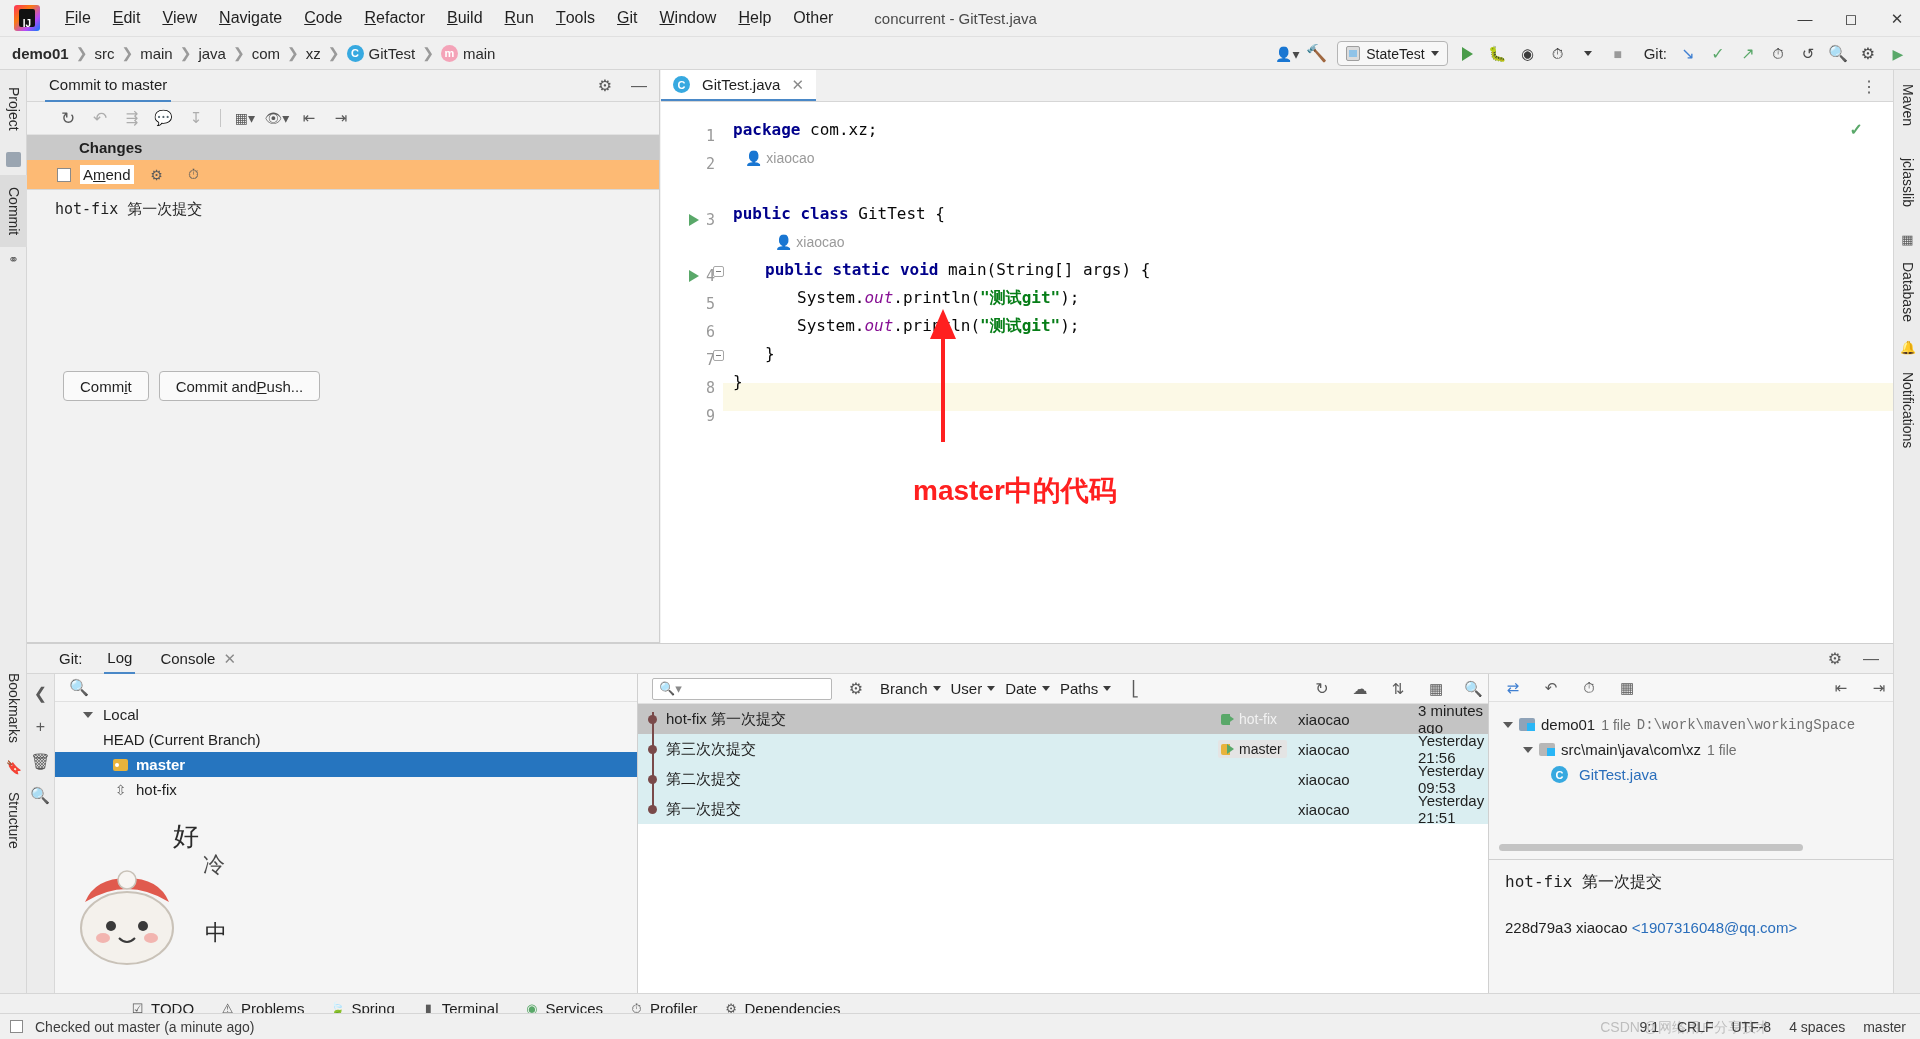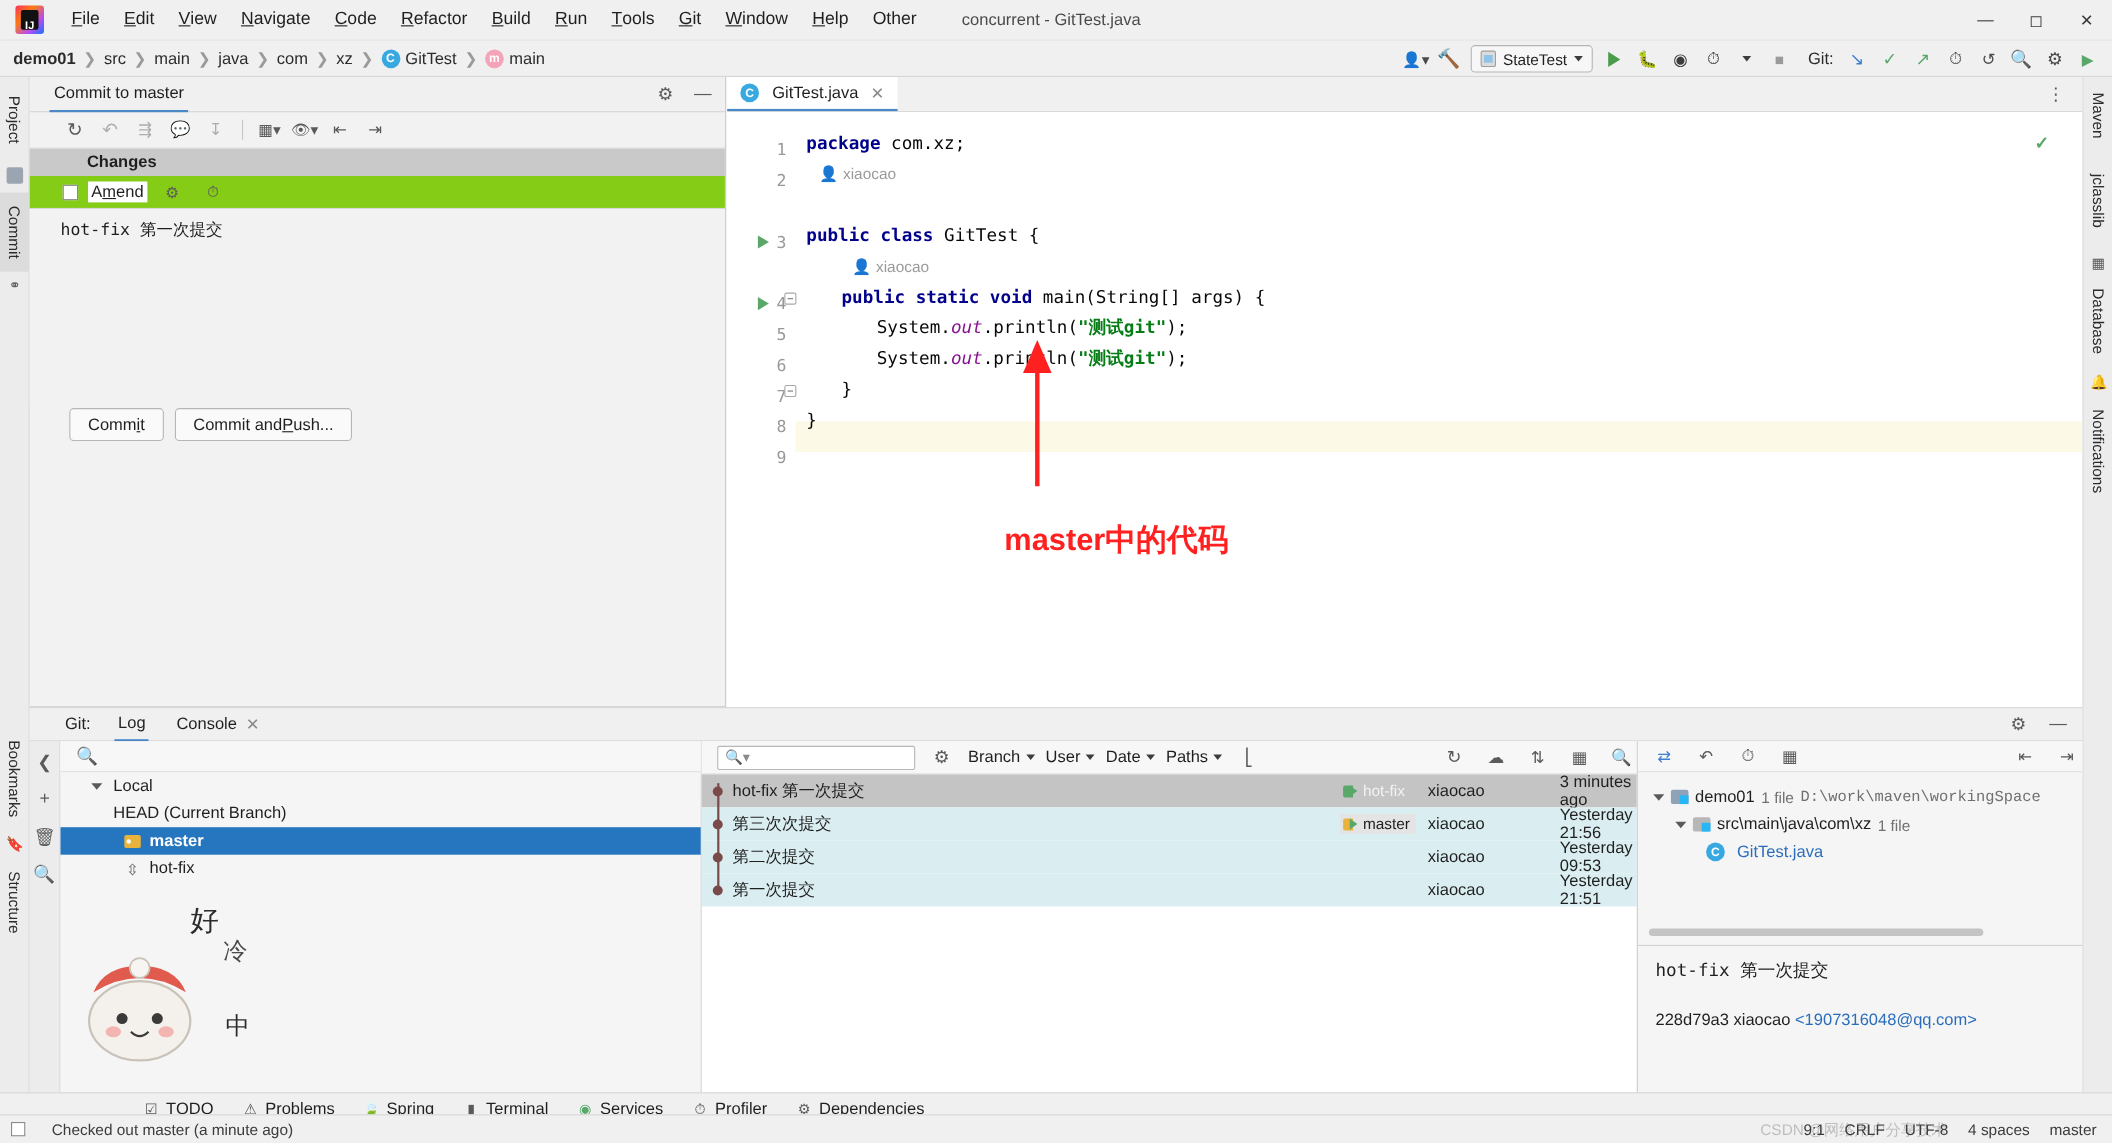--- a/index.html
+++ b/index.html
@@ -132,21 +132,21 @@
     height:25px; background:#c9c9c9; display:flex; align-items:center;
     padding-left:52px; font-size:15px; font-weight:bold; color:#1f1f1f;
   }
   .changes-body { background:#f5f5f5; height:345px; position:relative; }
   .chg-row { height:26px; display:flex; align-items:center; padding-left:30px; gap:8px; font-size:15px; }
   .chev { width:0;height:0;border-left:6px solid #5a5a5a;border-top:5px solid transparent;border-bottom:5px solid transparent; }
   .cbox { width:14px; height:14px; border:1px solid #8a8a8a; background:#fff; }
   .file-count { color:#8a8a8a; font-size:14px; }
   .amend-row {
     height:30px; display:flex; align-items:center; gap:9px; padding-left:30px;
-    background:#84cc16; border-bottom:1px solid #d8d8d8;
+    background:#fdba74; border-bottom:1px solid #d8d8d8;
   }
   .amend-lbl{ font-size:15px; background:#fff; padding:1px 3px; }
   .commit-msg {
     height:175px; background:#f2f2f2; padding:10px 0 0 28px;
     font-family:"DejaVu Sans Mono","Liberation Mono",monospace;
     font-size:15px; color:#1f1f1f;
   }
   .commit-btns { display:flex; gap:10px; padding:6px 0 0 36px; }
   .btn {
     height:30px; padding:0 16px; background:#fafafa; border:1px solid #b6b6b6;
@@ -284,21 +284,21 @@
   }
   .btab { display:flex; align-items:center; gap:6px; font-size:15px; color:#1f1f1f; }
   .btab-ico{ width:15px;height:15px; color:#5a5a5a; display:flex; align-items:center; justify-content:center; font-size:13px;}
 
   
   .statusbar {
     position:absolute; left:0; bottom:0; width:1920px; height:26px;
     background:#f0f0f0; border-top:1px solid #d6d6d6;
     display:flex; align-items:center; font-size:14px; color:#3c3c3c;
   }
-  .sb-left { margin-left:10px; display:flex; align-items:center; gap:24px; }
+  .sb-left { margin-left:10px; display:flex; align-items:center; gap:12px; }
   .sb-box{ width:13px;height:13px;border:1px solid #8a8a8a; background:#fff;}
   .sb-right { position:absolute; right:14px; display:flex; align-items:center; gap:18px; }
   .watermark {
     position:absolute; right:150px; bottom:2px; font-size:14px; color:#b6b6b6; opacity:.85;
     white-space:nowrap; pointer-events:none;
   }
 
   
   .sticker { position:absolute; left:12px; bottom:36px; width:120px; height:120px; pointer-events:none;}
   .zh-deco { position:absolute; color:#2b2b2b; font-family:"DejaVu Sans", sans-serif; pointer-events:none;}

